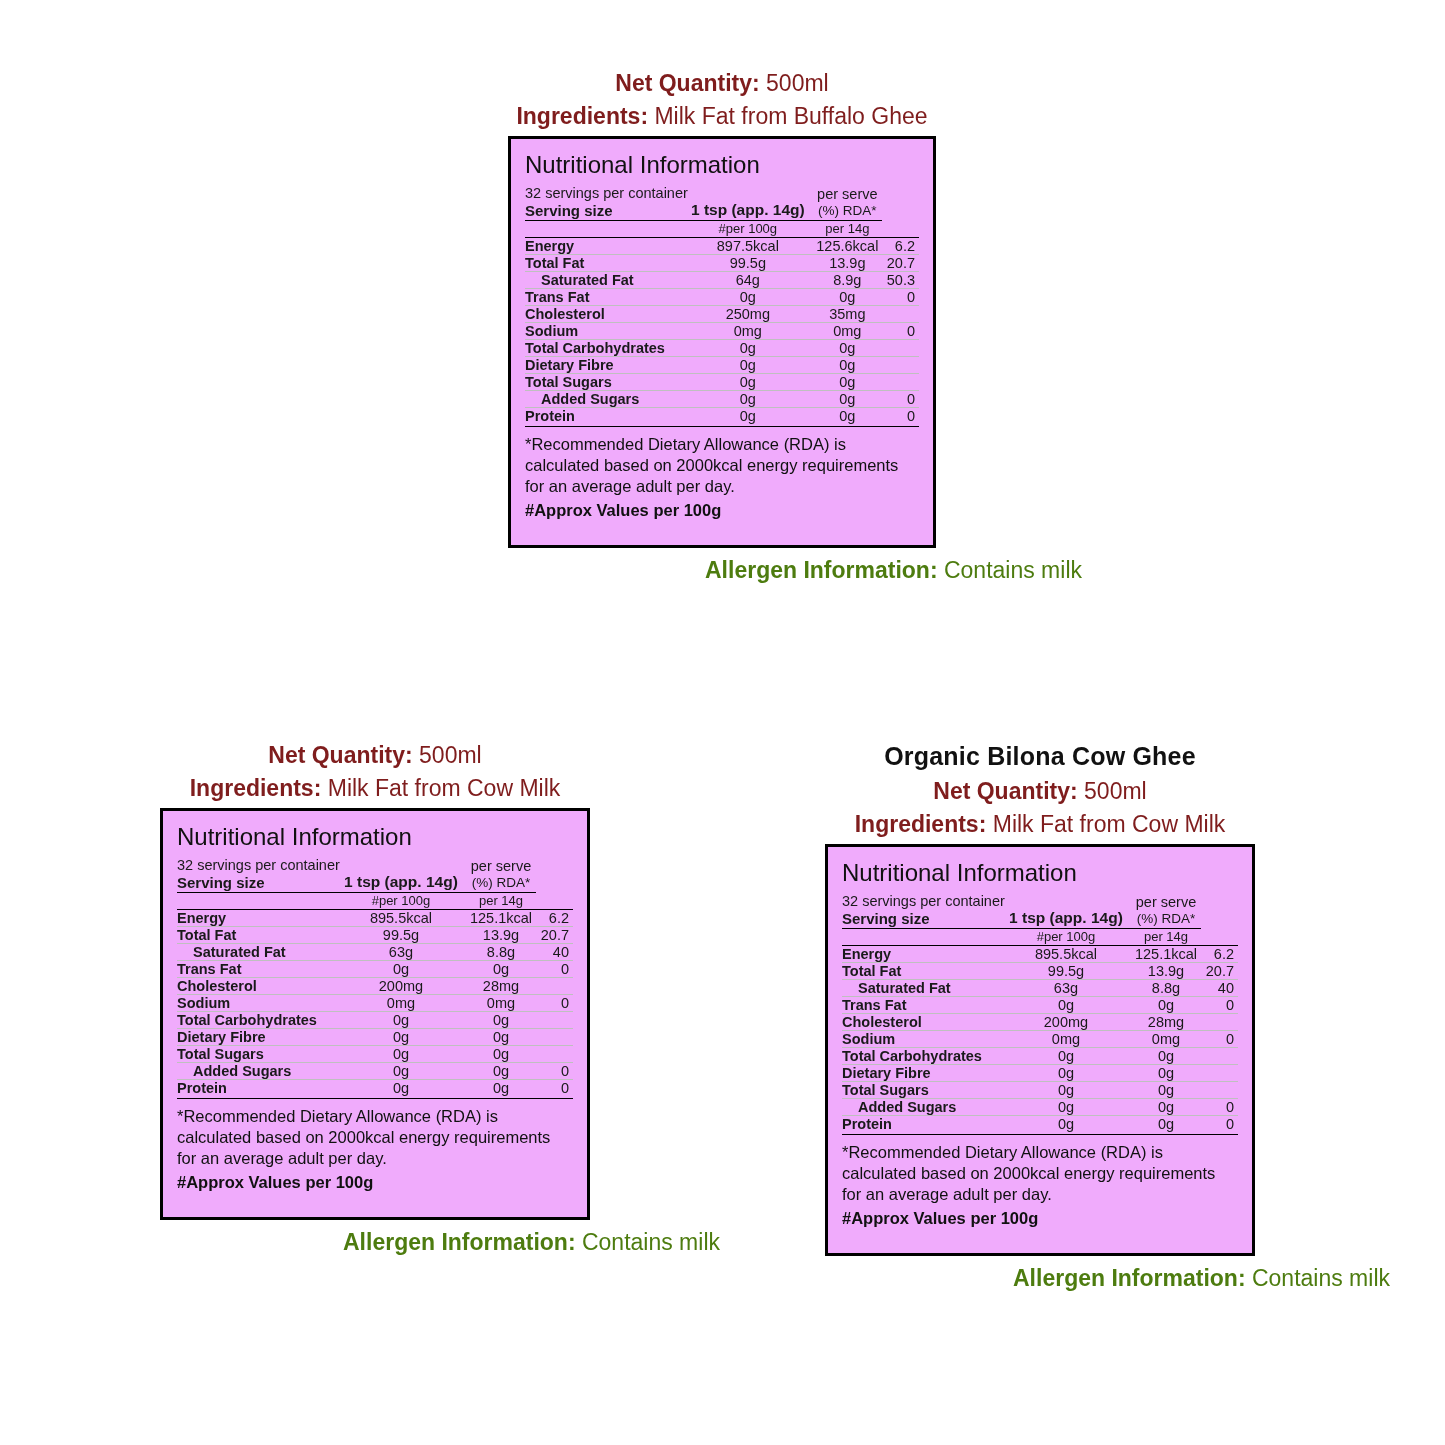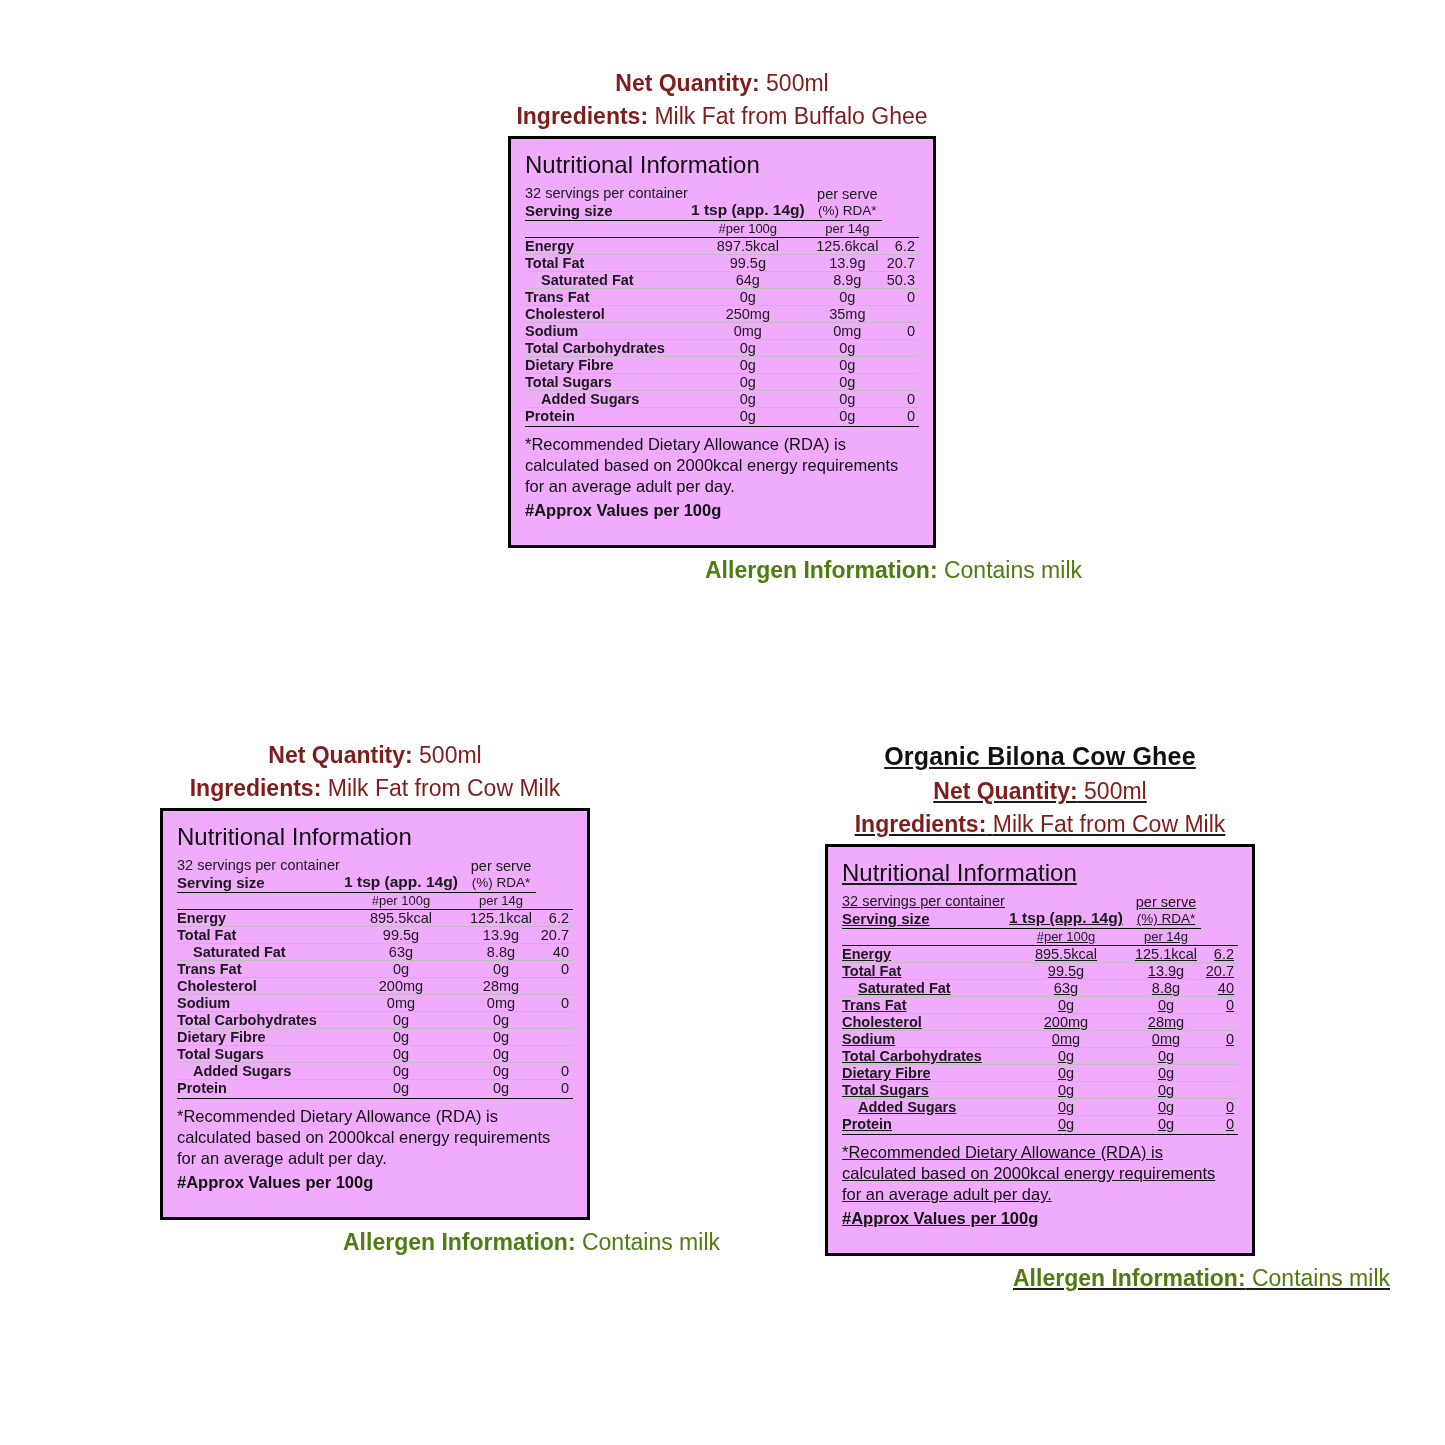--- a/index.html
+++ b/index.html
@@ -169,21 +169,20 @@
     width: 690px;
   }
   #panel-a2 .nutri-box {
     width: 430px;
     margin: 0 auto;
   }
   #panel-bilona {
     left: 690px;
     top: 742px;
     width: 700px;
-    text-decoration: underline;
   }
   #panel-bilona .nutri-box {
     width: 430px;
     margin: 0 auto;
   }
 </style>
 </head>
 <body>
 
 <div class="panel" id="panel-buffalo">

